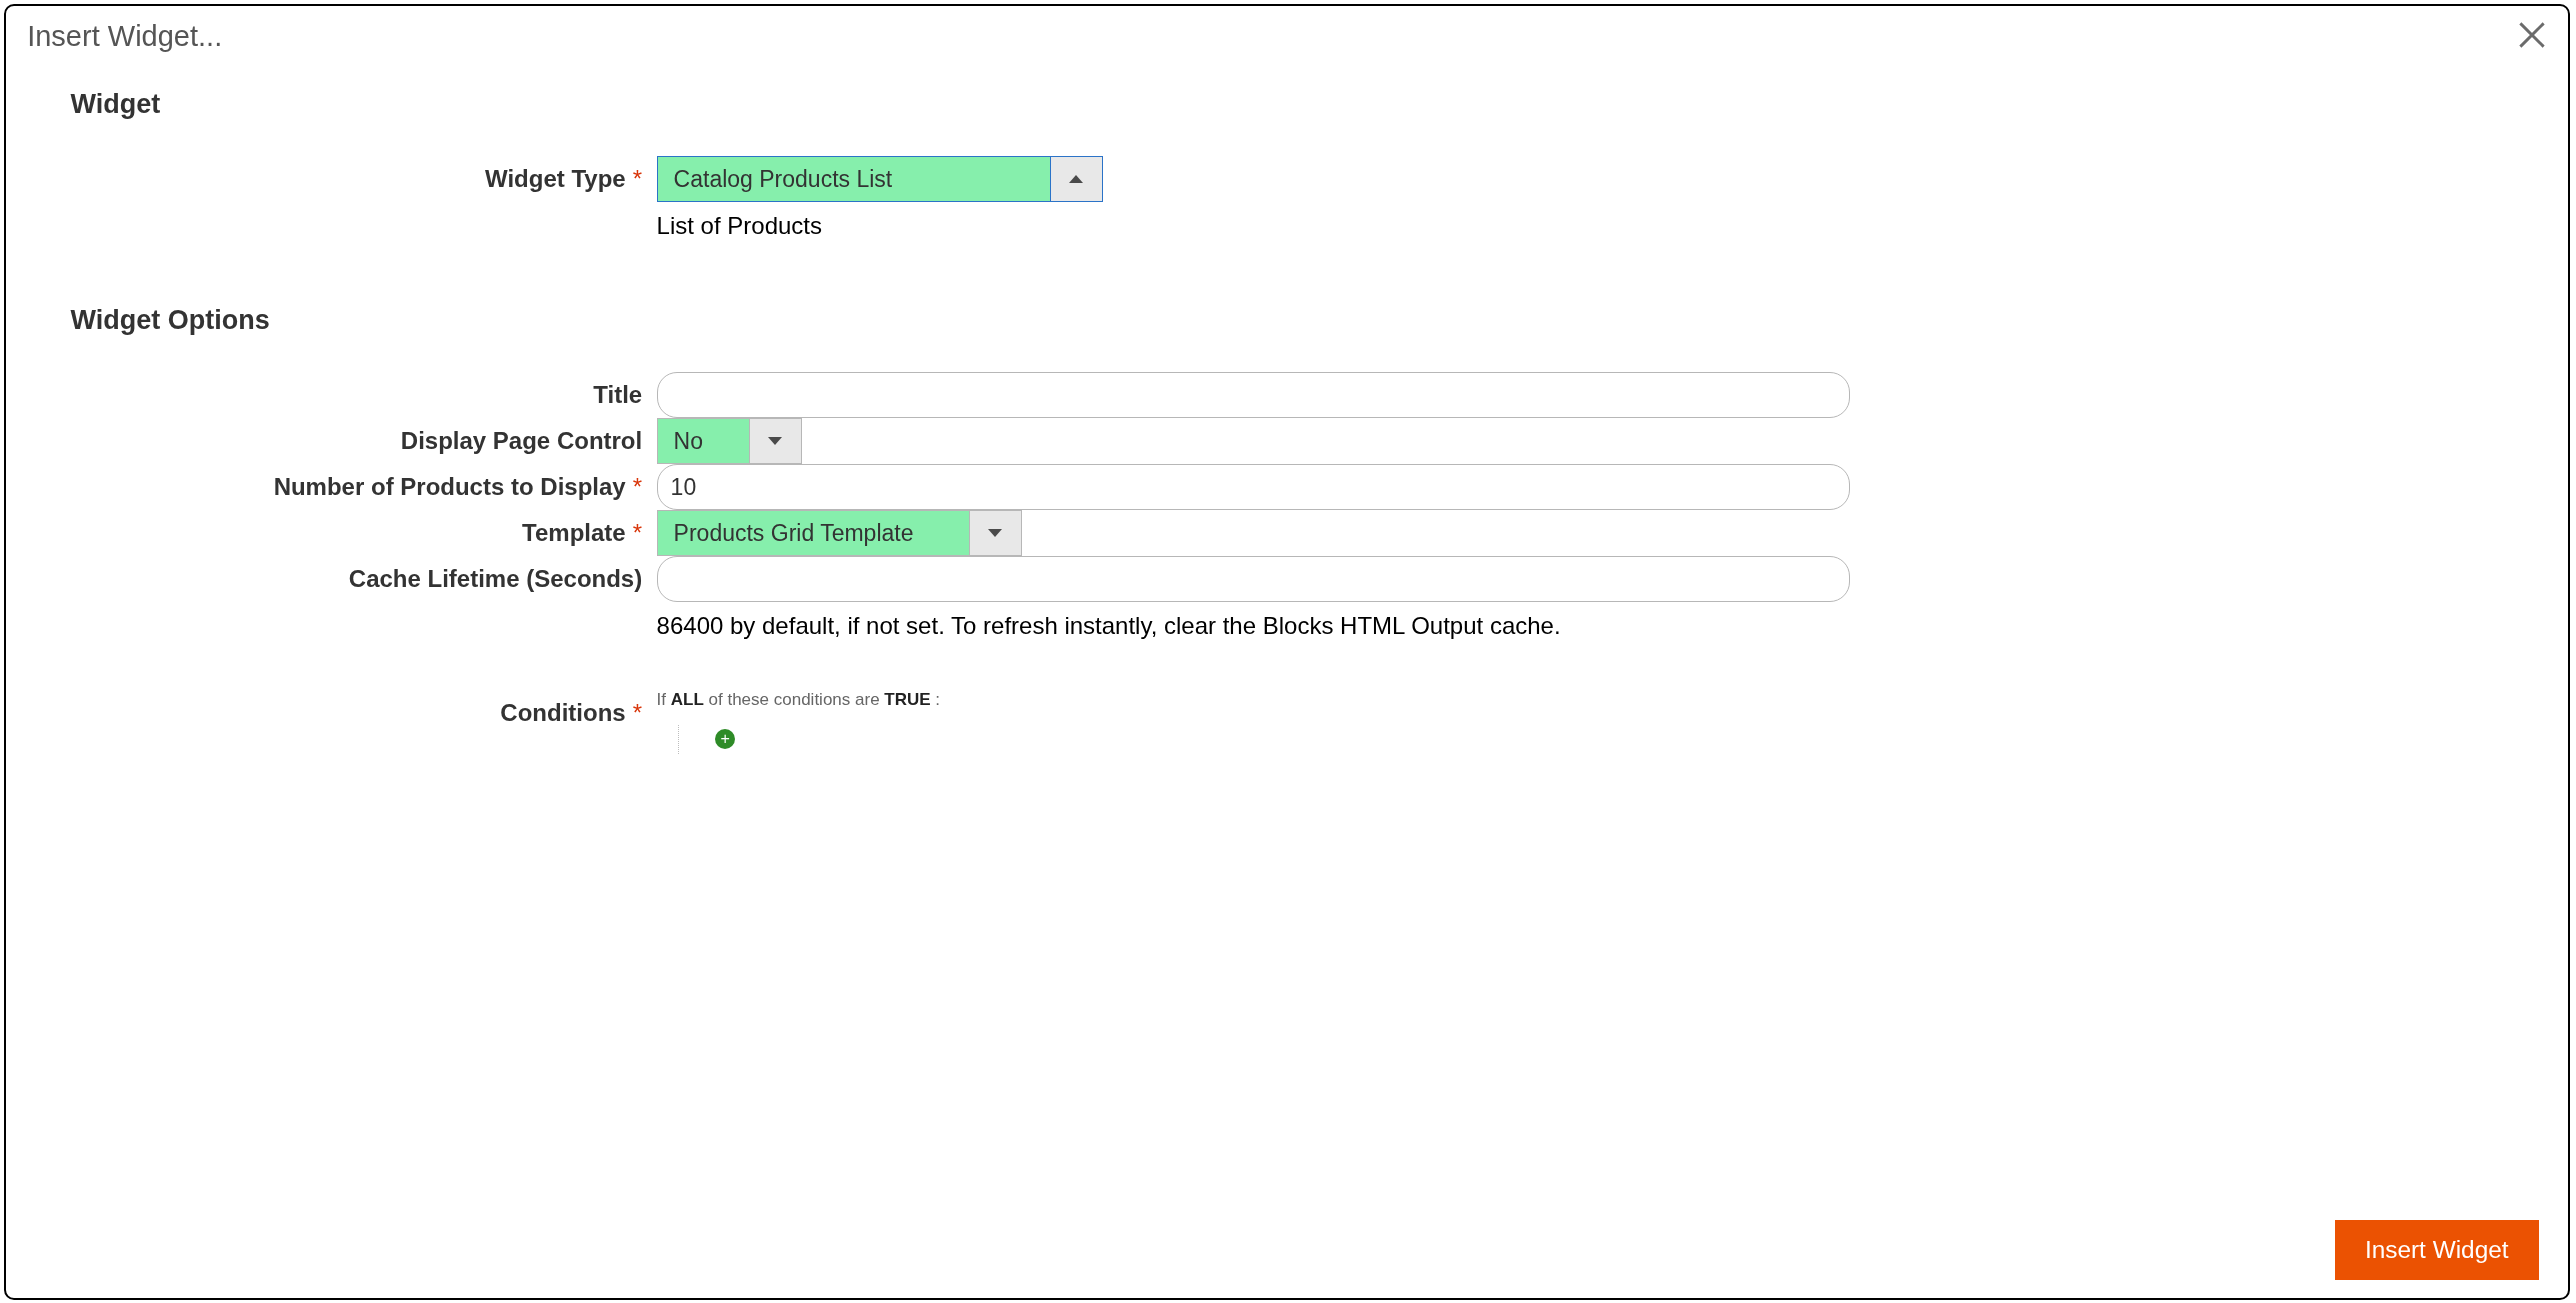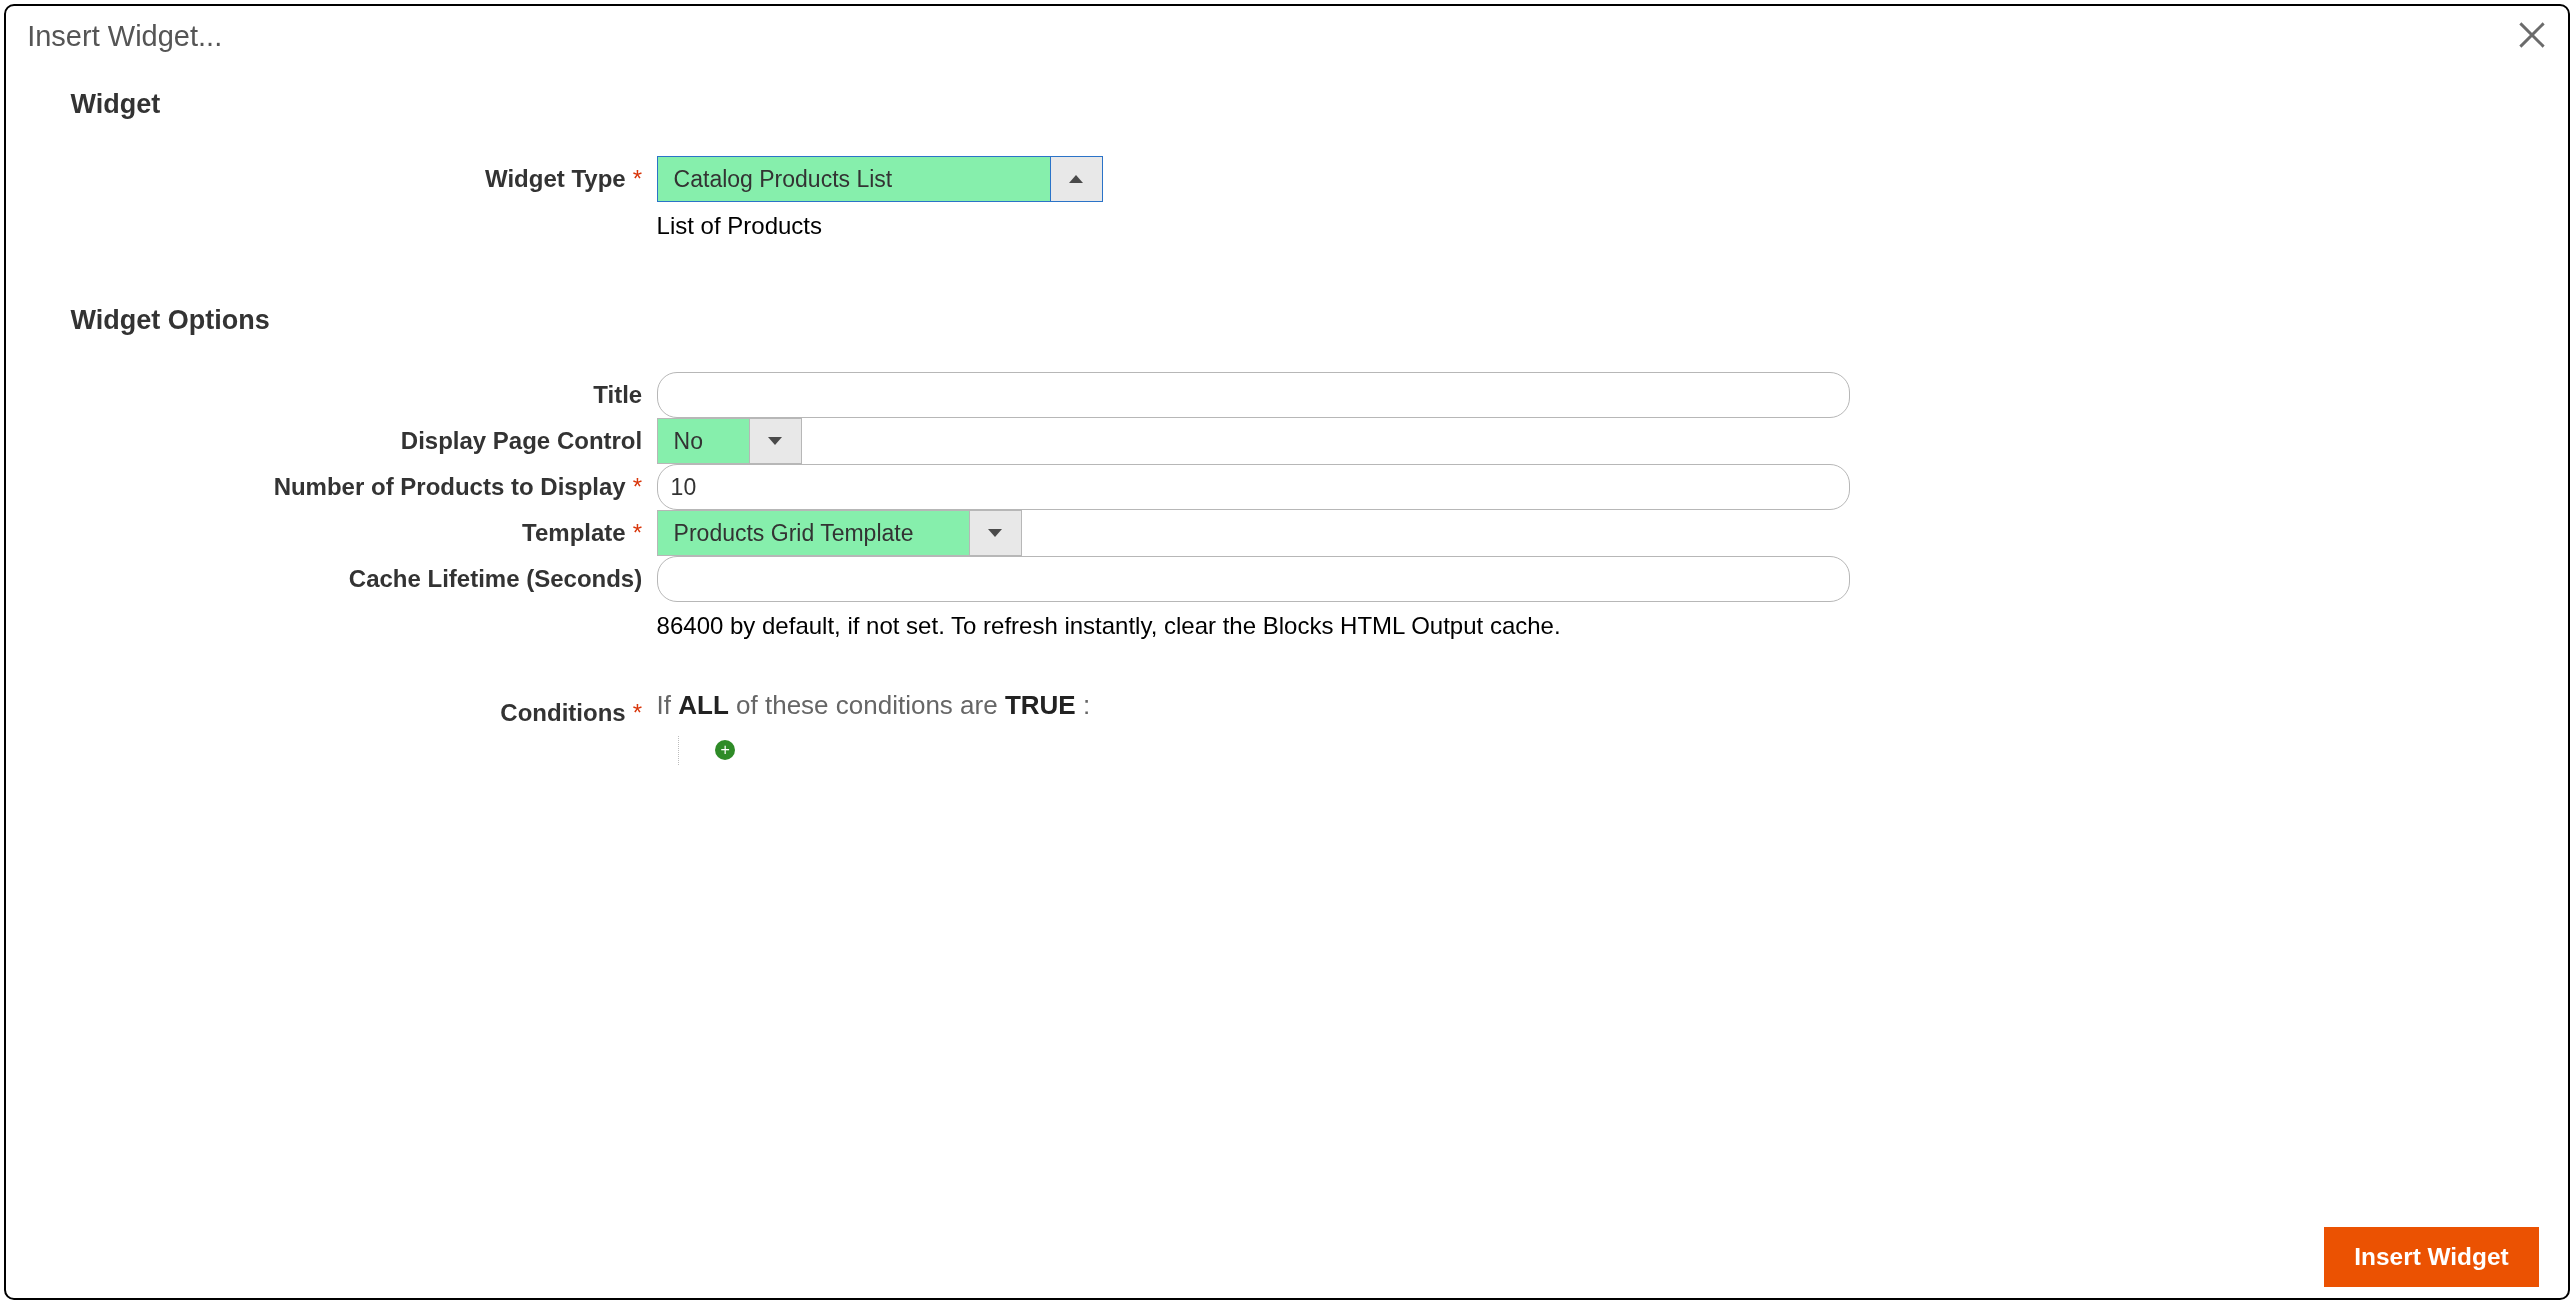--- a/index.html
+++ b/index.html
@@ -126,21 +126,21 @@
     background:#fff;
     font-size:23px;
     padding:0 13px;
     color:#333;
     outline:none;
   }
   .wide { width:1193px;border-radius:20px; }
 
   
   .cond-line {
-    font-size:26px;
+    font-size:17px;
     color:#666;
   }
   .cond-line .strong { color:#222; font-weight:600; }
 
   .cond-tree {
     margin-top:14.4px;
     margin-left:21.6px;
     padding-left:36px;
     border-left:1.4px dotted #bdbdbd;
     height:29px;
@@ -157,25 +157,25 @@
     color:#fff;
     font-size:16px;
     line-height:1;
     cursor:pointer;
   }
   .plus-circ::before { content:"+"; }
 
   .footer-btn {
     position:absolute;
     right:29px;
-    bottom:11px;
+    bottom:18px;
     background:#eb5202;
     color:#fff;
     font-size:24.4px;
-    font-weight:700;
+    font-weight:400;
     padding:16px 30px;
     border:none;
     cursor:pointer;
   }
 </style>
 </head>
 <body>
 
 <div class="modal">
 

